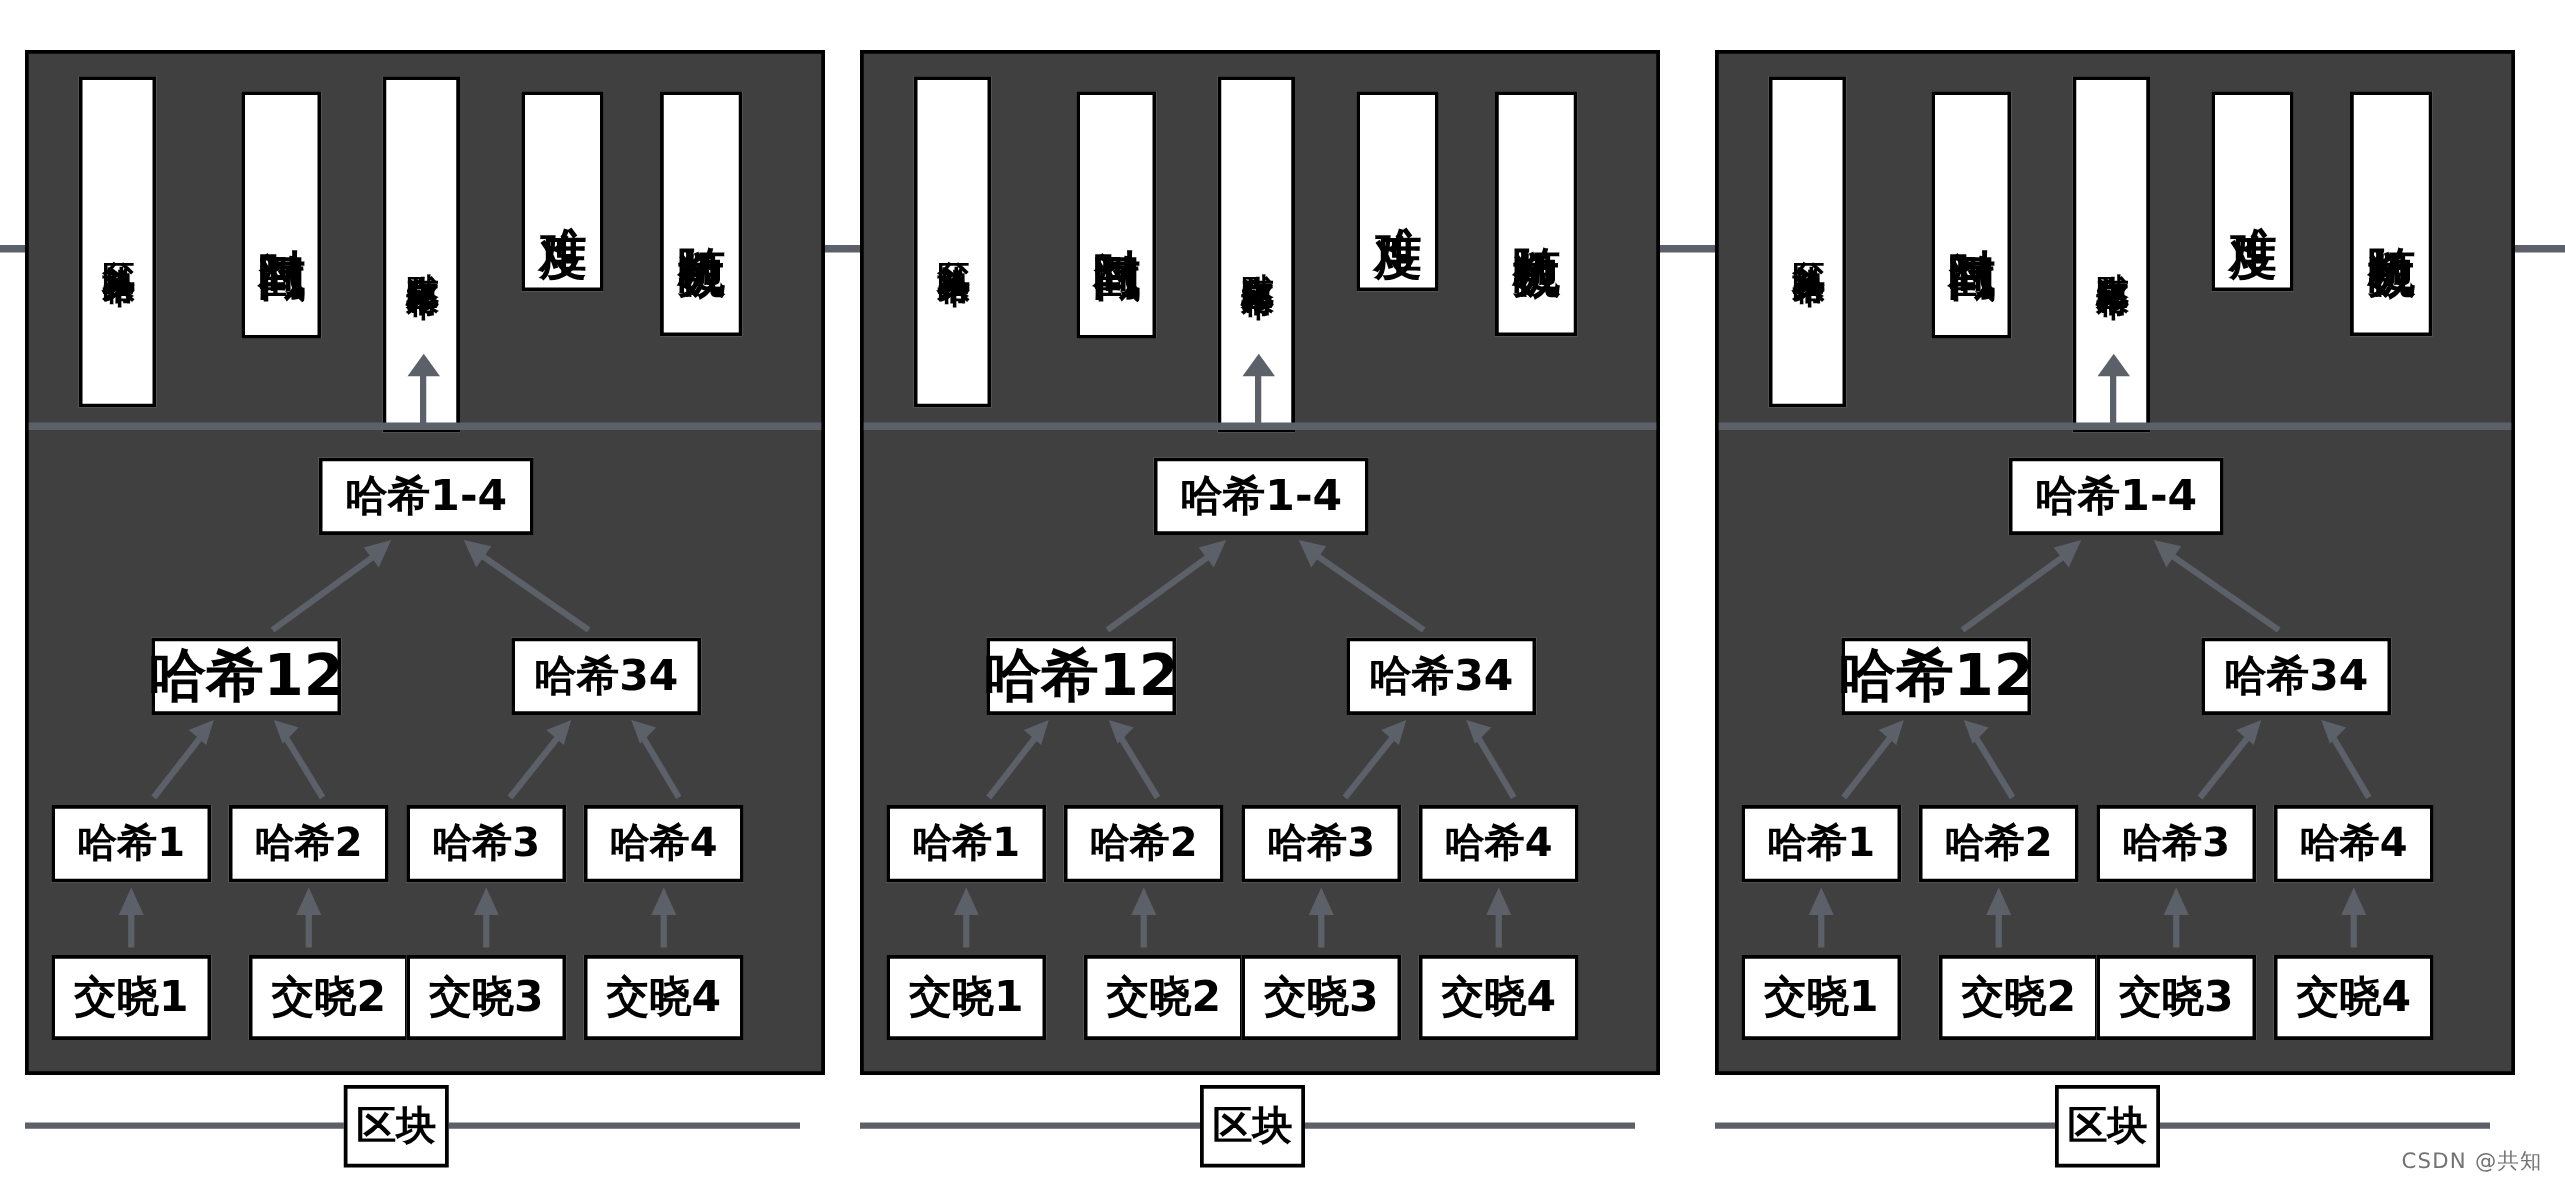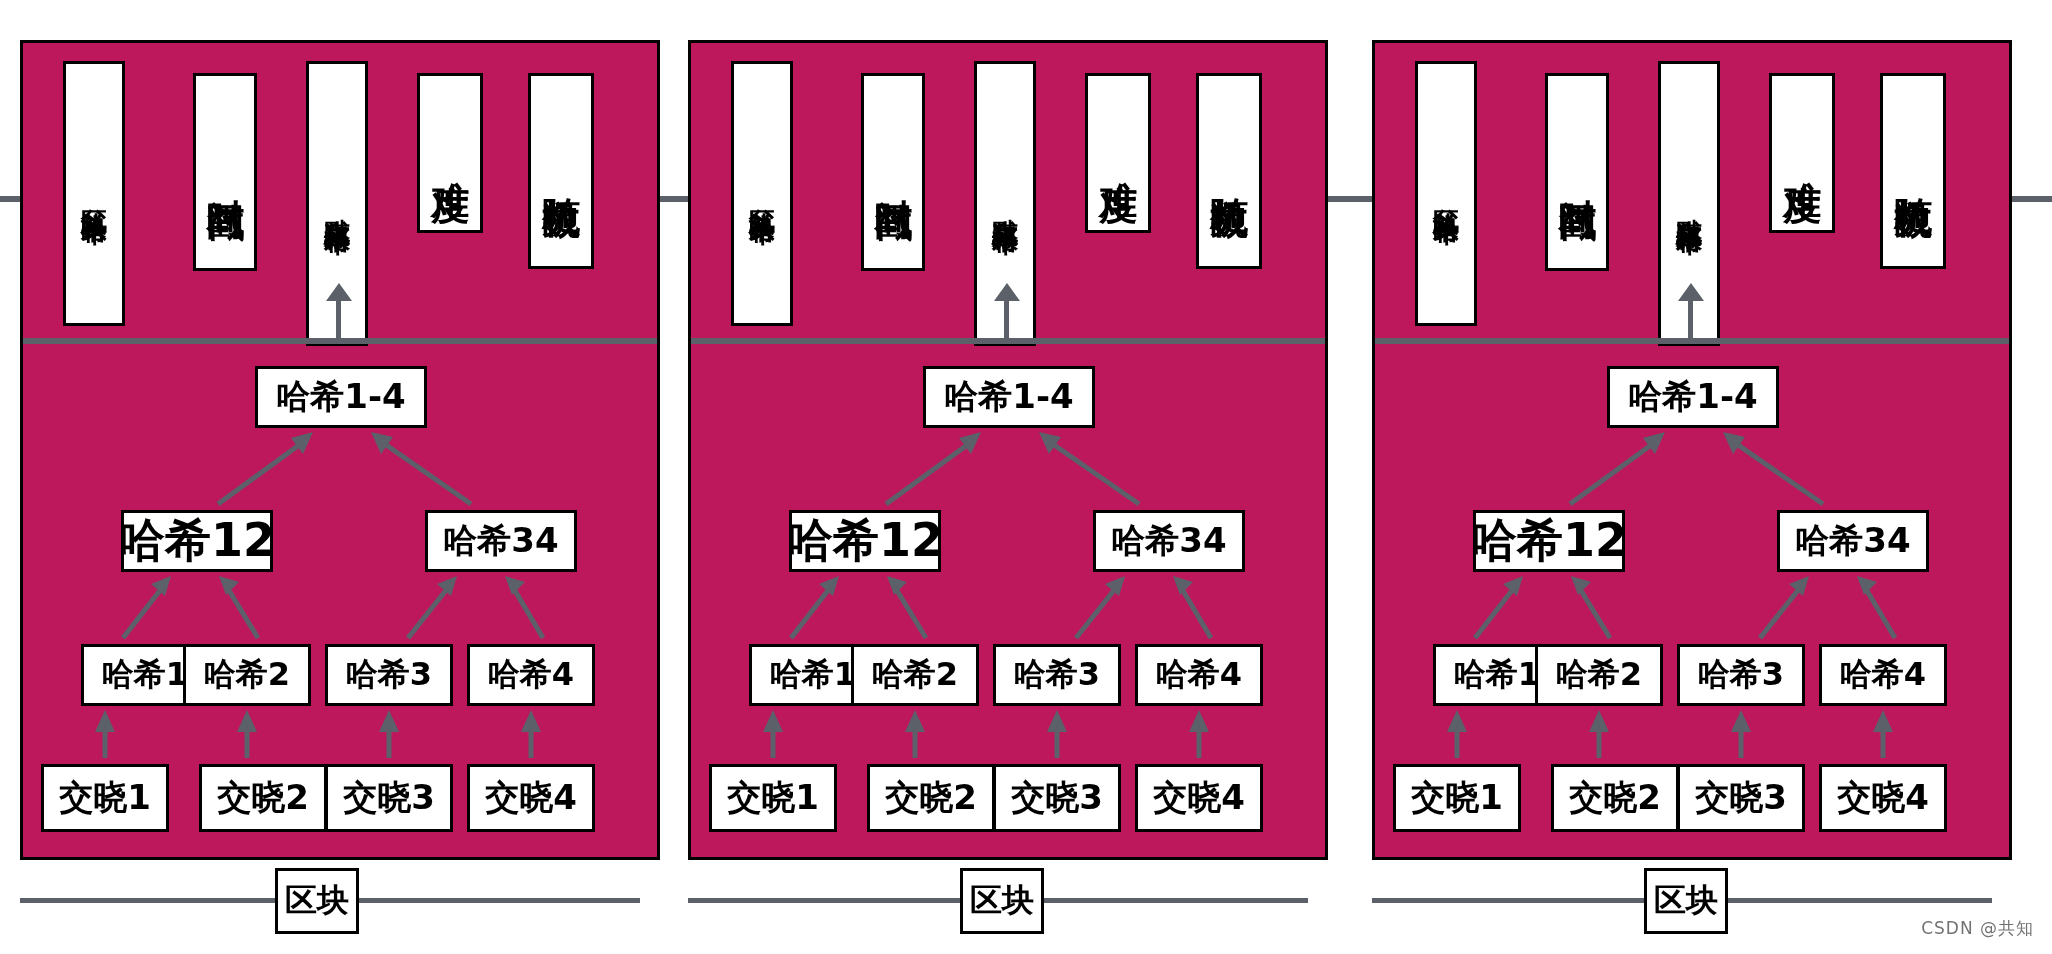--- a/index.html
+++ b/index.html
@@ -19,21 +19,21 @@
   }
 
   
   .block {
     position: absolute;
     top: 40px;
     width: 640px;
     height: 820px;
     border: 3px solid #000000;
     box-sizing: border-box;
-    background: #be185d;
+    background: #404040;
   }
   .block-1 { left: 20px; }
   .block-2 { left: 688px; }
   .block-3 { left: 1372px; }
 
   
   .header {
     position: absolute;
     left: 0;
     top: 0;
@@ -86,23 +86,23 @@
     background: #ffffff;
     display: flex;
     align-items: center;
     justify-content: center;
     color: #000000;
     font-weight: 600;
     white-space: nowrap;
   }
   .n-root   { left: 232px; top: 22px;  width: 172px; height: 62px; font-size: 34px; }
   .n-h12    { left: 98px;  top: 166px; width: 152px; height: 62px; font-size: 46px; }
-  .n-h34    { left: 386px; top: 166px; width: 152px; height: 62px; font-size: 34px; margin-left: 16px; }
+  .n-h34    { left: 386px; top: 166px; width: 152px; height: 62px; font-size: 34px; }
   .n-leaf   { top: 300px; width: 128px; height: 62px; font-size: 32px; }
-  .n-leaf-1 { left: 18px; margin-left: 40px; }
+  .n-leaf-1 { left: 18px; }
   .n-leaf-2 { left: 160px; }
   .n-leaf-3 { left: 302px; }
   .n-leaf-4 { left: 444px; }
   .n-tx     { top: 420px; width: 128px; height: 68px; font-size: 34px; }
   .n-tx-1   { left: 18px; }
   .n-tx-2   { left: 176px; }
   .n-tx-3   { left: 302px; }
   .n-tx-4   { left: 444px; }
 
   

